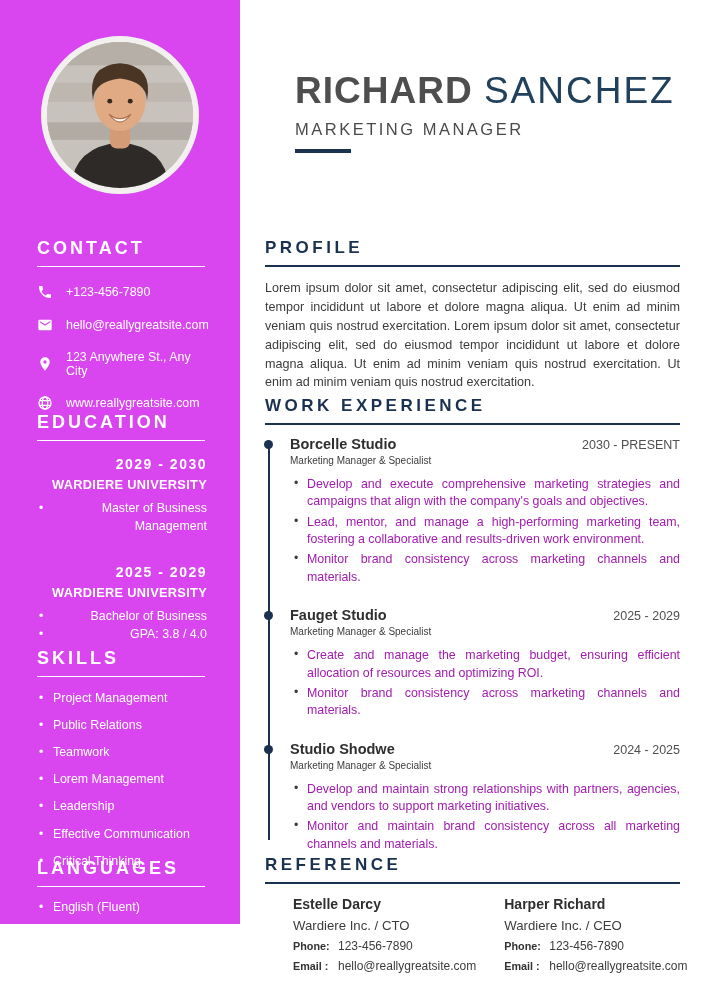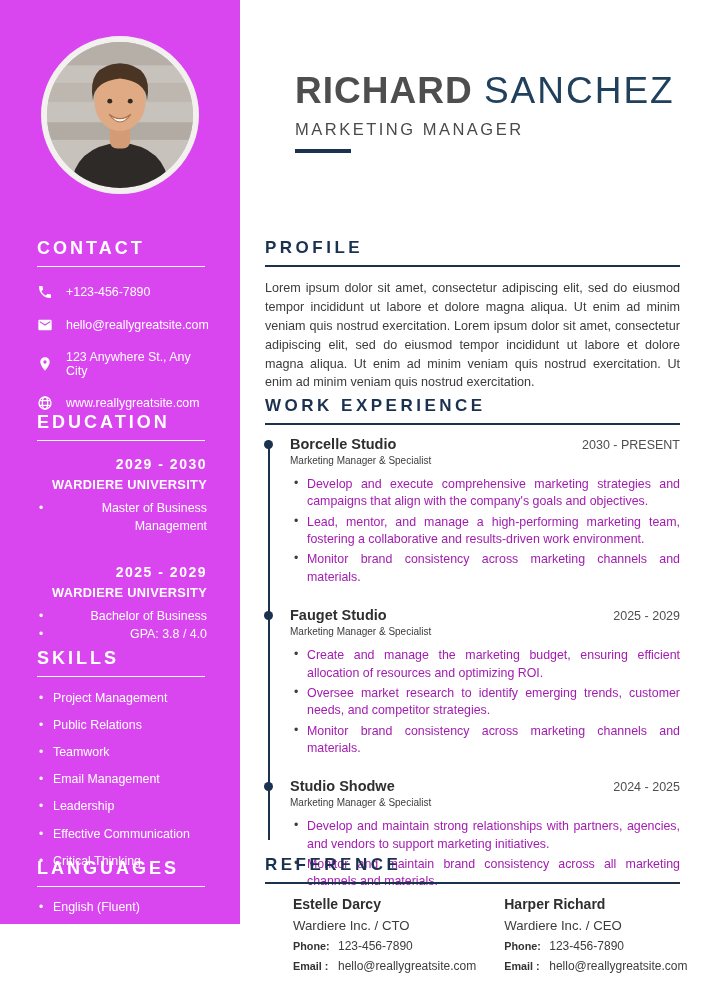--- a/index.html
+++ b/index.html
@@ -177,21 +177,21 @@
       </ul>
     </div>
   </section>
 
   <section class="side-sec skills-sec">
     <div class="side-head">SKILLS</div>
     <ul class="side-ul skills-ul">
       <li>Project Management</li>
       <li>Public Relations</li>
       <li>Teamwork</li>
-      <li>Email Management</li>
+      <li>Lorem Management</li>
       <li>Leadership</li>
       <li>Effective Communication</li>
       <li>Critical Thinking</li>
     </ul>
   </section>
 
   <section class="side-sec lang-sec">
     <div class="side-head">LANGUAGES</div>
     <ul class="side-ul lang-ul">
       <li>English (Fluent)</li>
@@ -237,21 +237,20 @@
 
       <article class="job">
         <span class="job-dot"></span>
         <div class="job-head">
           <span class="job-company">Fauget Studio</span>
           <span class="job-dates">2025 - 2029</span>
         </div>
         <div class="job-role">Marketing Manager &amp; Specialist</div>
         <ul class="job-ul">
           <li>Create and manage the marketing budget, ensuring efficient allocation of resources and optimizing ROI.</li>
-          <li>Oversee market research to identify emerging trends, customer needs, and competitor strategies.</li>
           <li>Monitor brand consistency across marketing channels and materials.</li>
         </ul>
       </article>
 
       <article class="job">
         <span class="job-dot"></span>
         <div class="job-head">
           <span class="job-company">Studio Shodwe</span>
           <span class="job-dates">2024 - 2025</span>
         </div>

